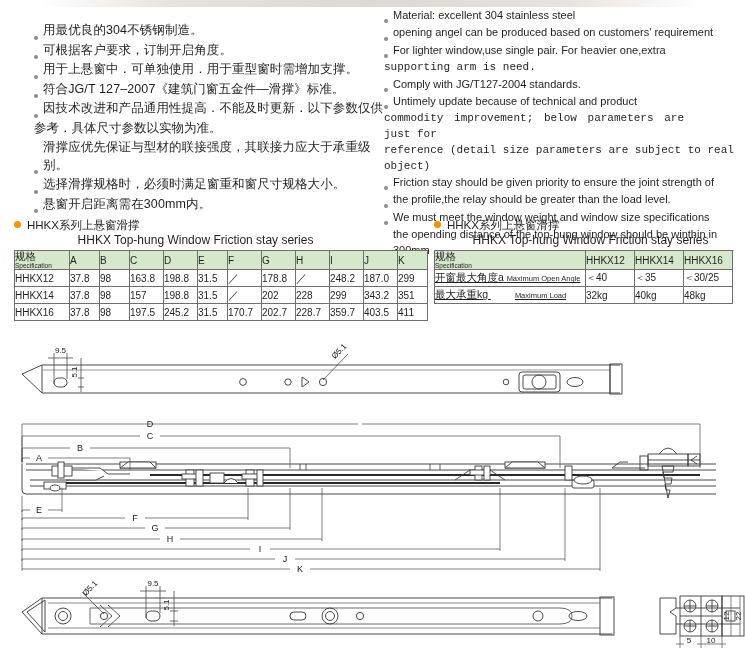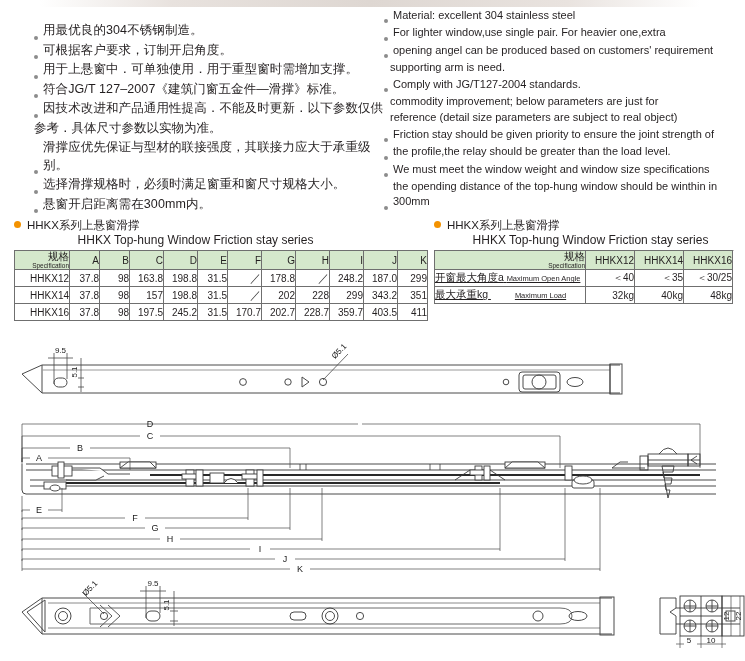--- a/index.html
+++ b/index.html
@@ -14,37 +14,37 @@
   
   .col{position:absolute;}
   .col-cn{left:18px;top:22px;width:352px;margin-left:16px;}
   .col-en{left:384px;top:8px;width:352px;}
 
   .bl{display:flex;align-items:flex-end;margin-bottom:2px;}
   .dot{flex:0 0 auto;width:4px;height:4px;border-radius:50%;background:#8c8c8c;
        margin:6px 5px 0 0;}
   .bl-cn .txt{font-size:12.5px;line-height:17.5px;letter-spacing:.1px;}
   .bl-en .txt{font-size:11px;line-height:15.4px;}
-  .cont{font-size:11px;line-height:15.4px;margin:0 0 1px 6px;}
+  .cont{font-size:11px;line-height:15.4px;margin:0 0 1px 0;font-family:Liberation Mono, monospace;}
   .cont-cn{font-size:12.5px;line-height:17.5px;margin:0 0 2px 0;}
   .just{text-align:justify;text-align-last:left;}
   .indent{padding-left:9px;}
 
   
   .sect{position:absolute;text-align:center;}
   .sect .hrow{display:flex;align-items:flex-start;}
   .odot{width:7px;height:7px;border-radius:50%;background:#f39200;
         margin:3px 6px 0 0;flex:0 0 auto;}
   .h-cn{font-size:11.5px;line-height:14px;}
   .h-en{font-size:12px;line-height:14px;padding-left:13px;margin-top:1px;}
   .rule{border-bottom:1px solid #c9c9c9;margin-top:3px;}
 
   
   table{border-collapse:collapse;font-size:10px;}
-  table td,table th{border:1px solid #6f6f6f;text-align:right;
+  table td,table th{border:1px solid #6f6f6f;text-align:left;
      vertical-align:middle;font-weight:normal;padding:0;}
   .th{background:#d5e8cc;}
   .tblL{position:absolute;left:14px;top:250px;}
   .tblL td,.tblL th{height:16px;}
   .tblL .spec{width:54px;line-height:1.05;}
   .tblL .spec b{font-size:10.5px;font-weight:normal;}
   .tblL .spec i{font-style:normal;font-size:6.5px;display:block;}
   .tblL .c{width:29px;}
   .tblL .cw{width:33px;}
   .tblL .cn{font-size:10px;}
@@ -106,30 +106,34 @@
   </div>
 </div>
 
 <div class="col col-en">
   <div class="bl bl-en">
     <span class="dot"></span>
     <span class="txt">Material: excellent 304 stainless steel</span>
   </div>
   <div class="bl bl-en">
     <span class="dot"></span>
+    <span class="txt">opening angel can be produced based on customers' requirement</span>
+  </div>
+  <div class="bl bl-en">
+    <span class="dot"></span>
     <span class="txt just" style="width:300px">For lighter window,use single pair. For heavier one,extra</span>
   </div>
-  <div class="bl bl-en">
-    <span class="dot"></span>
-    <span class="txt">opening angel can be produced based on customers' requirement</span>
-  </div>
   <div class="cont">supporting arm is need.</div>
   <div class="bl bl-en">
     <span class="dot"></span>
     <span class="txt">Comply with JG/T127-2004 standards.</span>
+  </div>
+  <div class="bl bl-en">
+    <span class="dot"></span>
+    <span class="txt just" style="width:290px">Untimely update because of technical and product</span>
   </div>
   <div class="cont just" style="width:300px">commodity improvement; below parameters are just for</div>
   <div class="cont">reference (detail size parameters are subject to real object)</div>
   <div class="bl bl-en">
     <span class="dot"></span>
     <span class="txt">Friction stay should be given priority to ensure the joint strength of</span>
   </div>
   <div class="bl bl-en">
     <span class="dot"></span>
     <span class="txt">the profile,the relay should be greater than the load level.</span>

